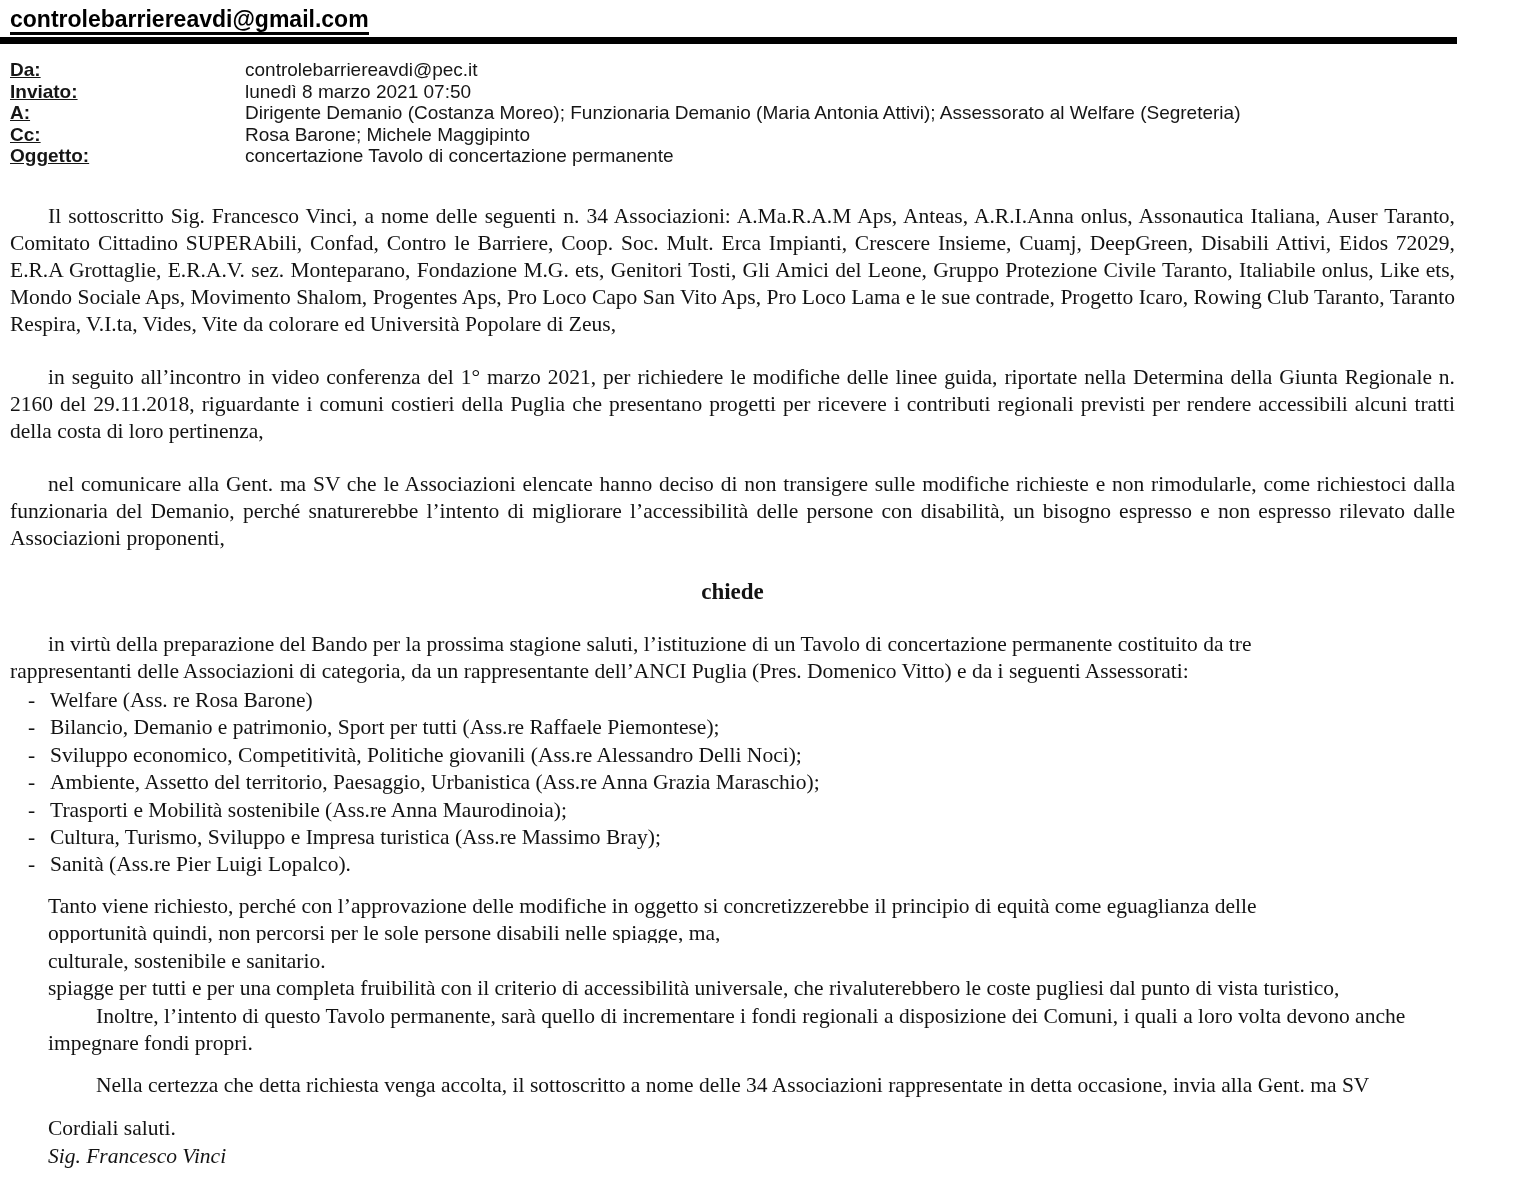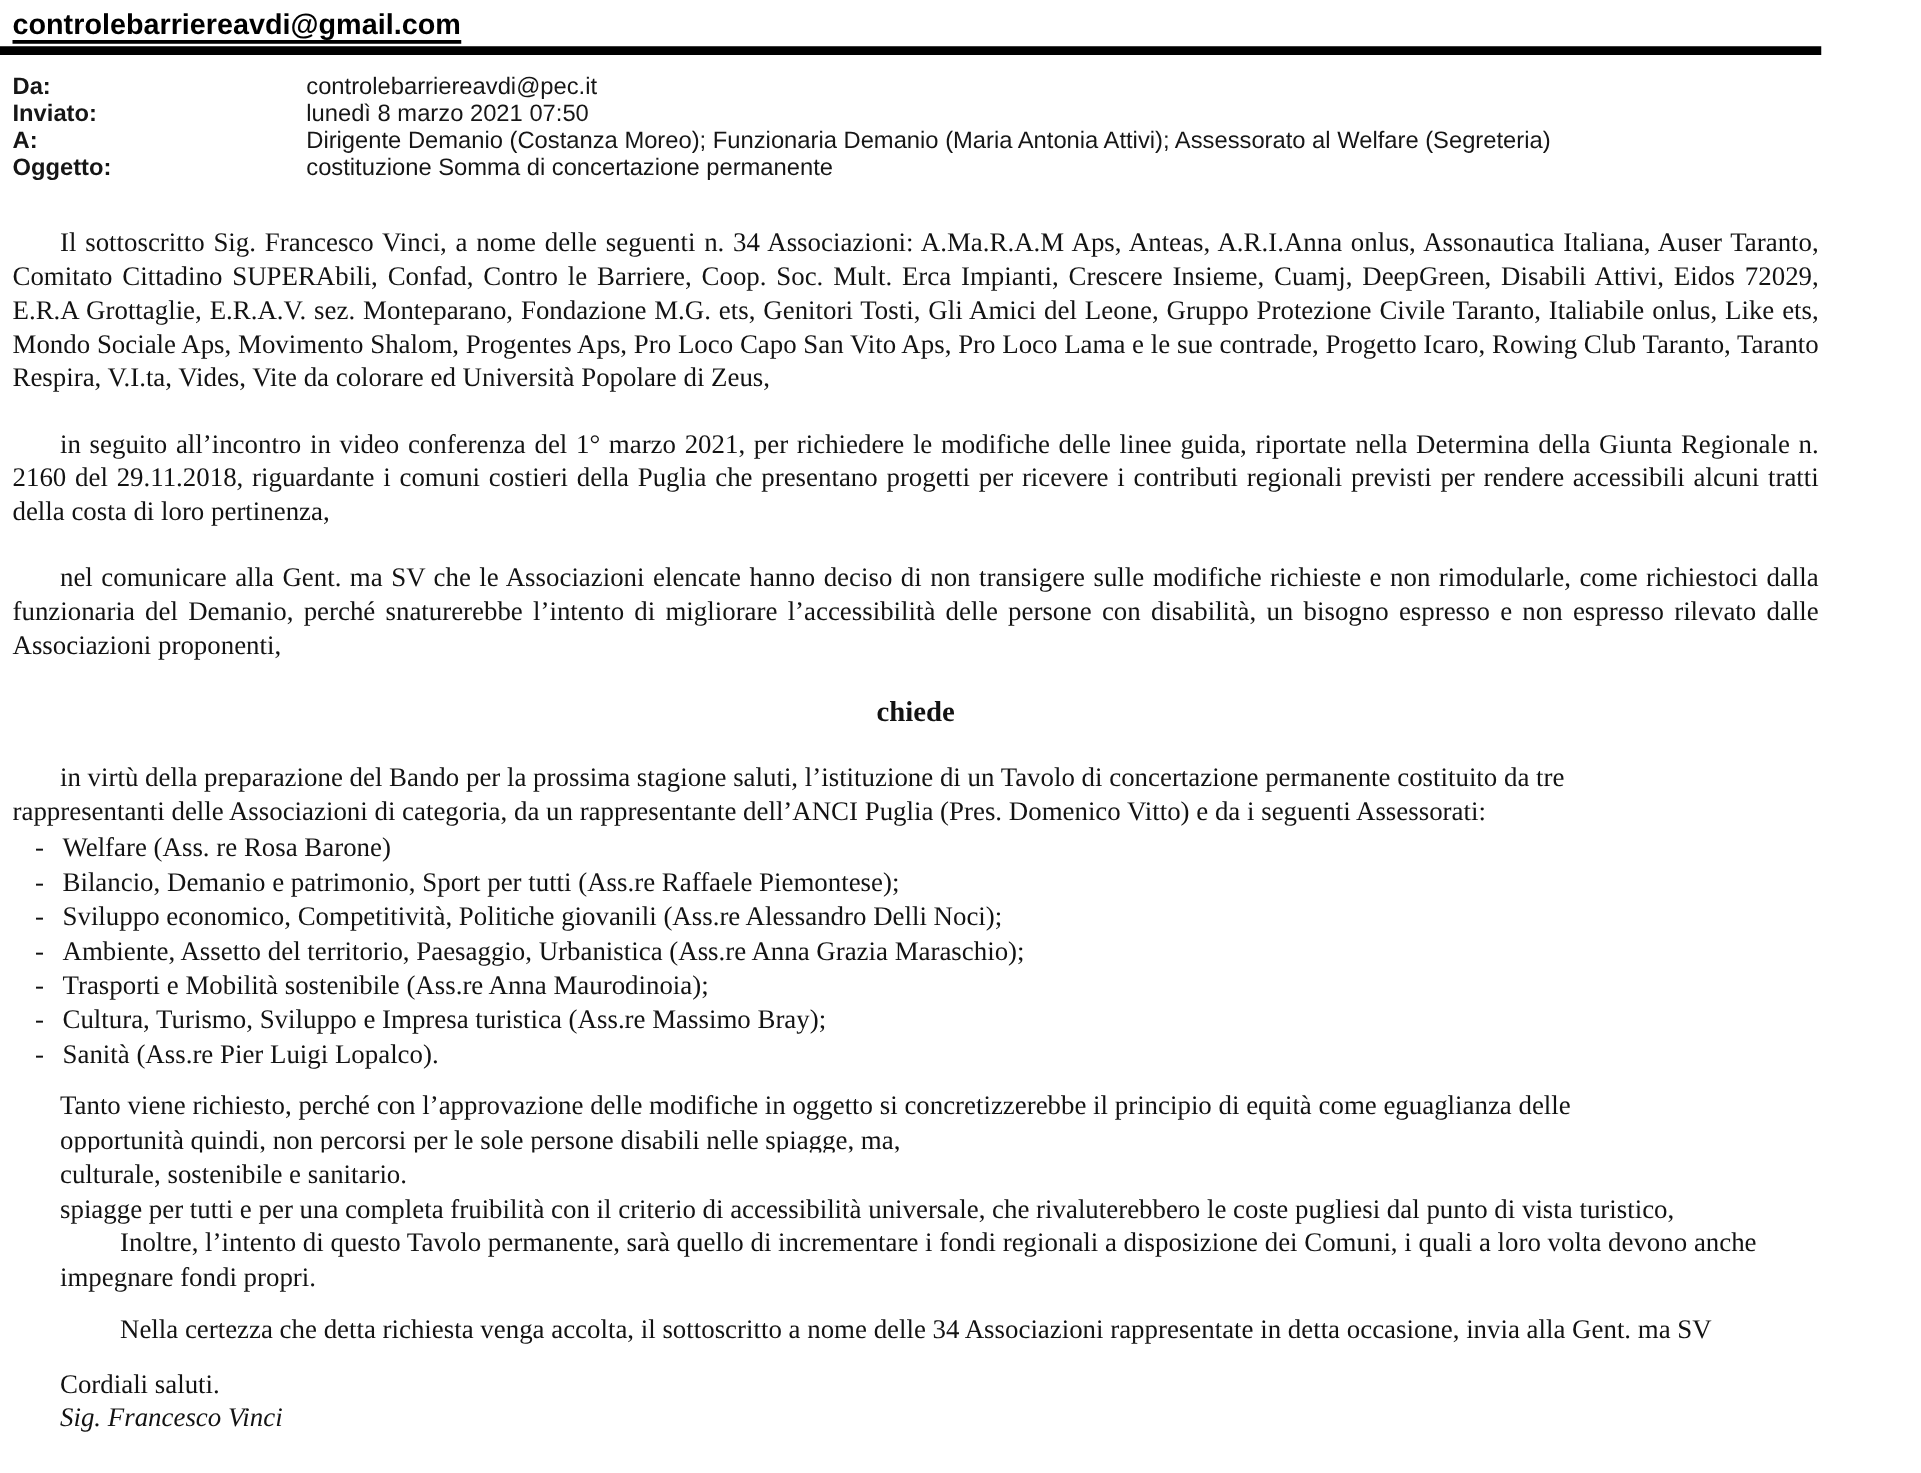--- a/index.html
+++ b/index.html
@@ -11,21 +11,21 @@
   .page { position: relative; width: 1537px; height: 1178px; box-sizing: border-box; padding-top: 7px; }
 
   
   .account { margin: 0 0 0 10px; font-family: "Liberation Sans", sans-serif; font-weight: bold; font-size: 23px; line-height: 24px; color: #000; }
   .account-text { display: inline-block; border-bottom: 3px solid #000; padding-bottom: 1px; }
   .top-rule { margin-top: 2px; height: 7px; width: 1457px; background: #000; }
 
   
   .meta { margin: 15px 0 0 10px; font-family: "Liberation Sans", sans-serif; font-size: 19px; line-height: 21.6px; color: #161616; }
   .meta-row { display: flex; }
-  .meta-label { flex: 0 0 235px; font-weight: bold; }
+  .meta-label { flex: 0 0 235px; font-weight: bold; text-decoration: underline; }
   .meta-value { white-space: nowrap; }
 
   
   .doc { margin: 36px 82px 0 10px; font-family: "Liberation Serif", serif; font-size: 21.5px; line-height: 27px; color: #131313; }
   .para { margin: 0 0 26px 0; text-align: justify; text-indent: 38px; }
   .chiede { margin: 4px 0 26px 0; font-weight: bold; font-size: 23px; text-align: center; line-height: 27px; }
   .pline { white-space: nowrap; }
   .fl-indent { text-indent: 38px; }
 
   .list { margin: 2px 0 9px 0; }
@@ -57,22 +57,26 @@
     </div>
     <div class="meta-row">
       <span class="meta-label">Inviato:</span>
       <span class="meta-value">lunedì 8 marzo 2021 07:50</span>
     </div>
     <div class="meta-row">
       <span class="meta-label">A:</span>
       <span class="meta-value">Dirigente Demanio (Costanza Moreo); Funzionaria Demanio (Maria Antonia Attivi); Assessorato al Welfare (Segreteria)</span>
     </div>
     <div class="meta-row">
+      <span class="meta-label">Cc:</span>
+      <span class="meta-value">Rosa Barone; Michele Maggipinto</span>
+    </div>
+    <div class="meta-row">
       <span class="meta-label">Oggetto:</span>
-      <span class="meta-value">costituzione Somma di concertazione permanente</span>
+      <span class="meta-value">concertazione Tavolo di concertazione permanente</span>
     </div>
   </div>
 
   <div class="doc">
 
     <p class="para">Il sottoscritto Sig. Francesco Vinci, a nome delle seguenti n. 34 Associazioni: A.Ma.R.A.M Aps, Anteas, A.R.I.Anna onlus, Assonautica Italiana, Auser Taranto, Comitato Cittadino SUPERAbili, Confad, Contro le Barriere, Coop. Soc. Mult. Erca Impianti, Crescere Insieme, Cuamj, DeepGreen, Disabili Attivi, Eidos 72029, E.R.A Grottaglie, E.R.A.V. sez. Monteparano, Fondazione M.G. ets, Genitori Tosti, Gli Amici del Leone, Gruppo Protezione Civile Taranto, Italiabile onlus, Like ets, Mondo Sociale Aps, Movimento Shalom, Progentes Aps, Pro Loco Capo San Vito Aps, Pro Loco Lama e le sue contrade, Progetto Icaro, Rowing Club Taranto, Taranto Respira, V.I.ta, Vides, Vite da colorare ed Università Popolare di Zeus,</p>
 
     <p class="para">in seguito all’incontro in video conferenza del 1° marzo 2021, per richiedere le modifiche delle linee guida, riportate nella Determina della Giunta Regionale n. 2160 del 29.11.2018, riguardante i comuni costieri della Puglia che presentano progetti per ricevere i contributi regionali previsti per rendere accessibili alcuni tratti della costa di loro pertinenza,</p>
 
     <p class="para">nel comunicare alla Gent. ma SV che le Associazioni elencate hanno deciso di non transigere sulle modifiche richieste e non rimodularle, come richiestoci dalla funzionaria del Demanio, perché snaturerebbe l’intento di migliorare l’accessibilità delle persone con disabilità, un bisogno espresso e non espresso rilevato dalle Associazioni proponenti,</p>

